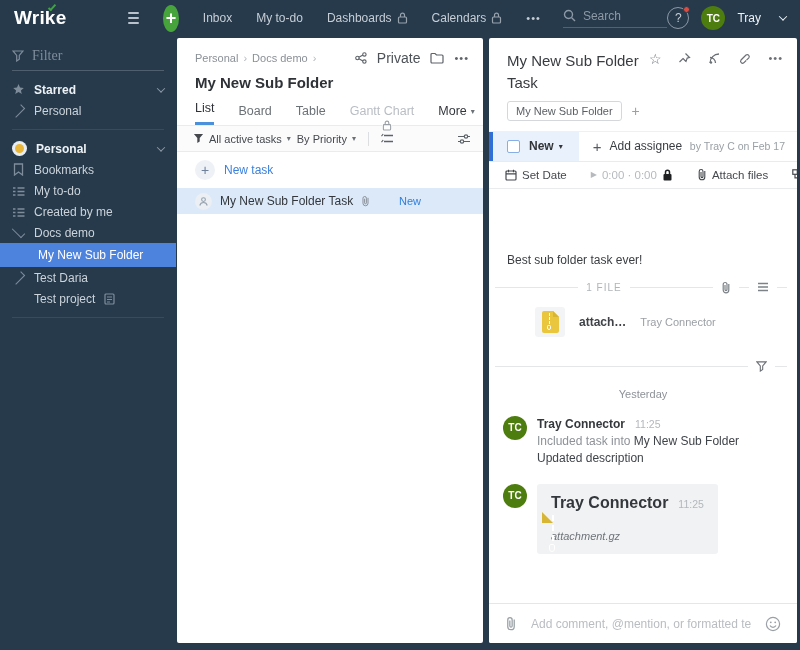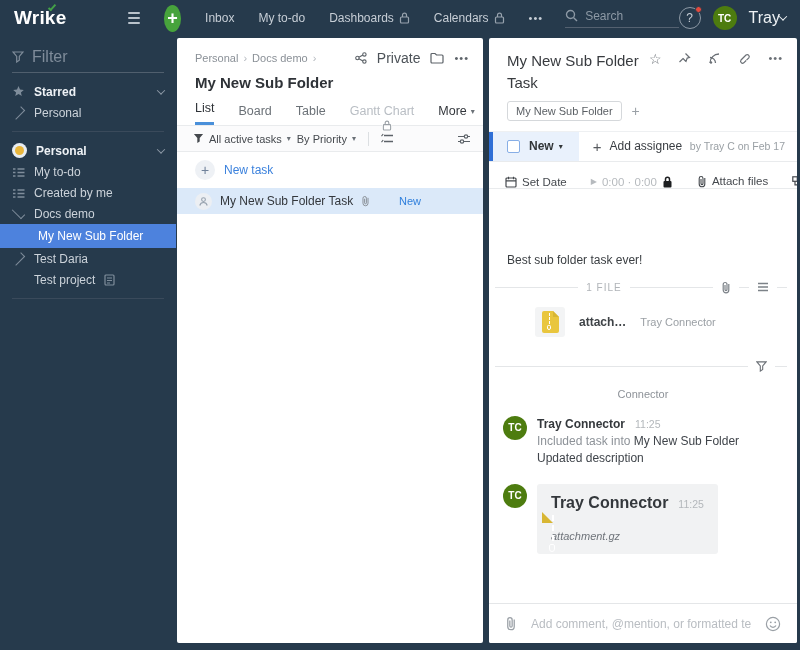--- a/index.html
+++ b/index.html
@@ -22,29 +22,29 @@
   .nav-item{display:flex;align-items:center;gap:5px;color:#c7ced6;cursor:pointer;white-space:nowrap;}
   .lock-sm{color:#97a2ad;display:inline-flex;}
   .dots{letter-spacing:1px;color:#c7ced6;font-size:11px;cursor:pointer;}
   .search{display:flex;align-items:center;gap:7px;margin-left:22px;width:178px;border-bottom:1px solid #546170;padding-bottom:4px;}
   .search input{background:transparent;border:0;outline:none;color:#fdba74;font-size:12px;width:100%;font-family:inherit;}
   .search input::placeholder{color:#8d99a5;}
   .right-cluster{margin-left:auto;display:flex;align-items:center;gap:12px;}
   .help{width:22px;height:22px;border-radius:50%;border:1px solid #8d99a5;color:#c7ced6;font-size:12px;display:flex;align-items:center;justify-content:center;position:relative;}
   .help .dot{position:absolute;top:-2px;right:-2px;width:7px;height:7px;border-radius:50%;background:#e2493d;border:1px solid #263a4c;}
   .avatar{width:24px;height:24px;border-radius:50%;background:#4d7c0f;color:#fff;font-size:10px;font-weight:bold;display:flex;align-items:center;justify-content:center;}
-  .username{color:#eef2f5;font-size:16px;display:flex;align-items:center;gap:0;}
+  .username{color:#eef2f5;font-size:12px;display:flex;align-items:center;gap:19px;}
   .chev{display:inline-block;width:6px;height:6px;border-right:1.5px solid currentColor;border-bottom:1.5px solid currentColor;}
   .chev.down{transform:rotate(45deg) translate(-1px,-1px);}
   .chev.right{transform:rotate(-45deg);}
 
   
   .sidebar{position:absolute;left:0;top:38px;width:176px;bottom:0;background:#263a4c;color:#ccd3da;font-size:12px;}
   .sb-filter{display:flex;align-items:center;gap:8px;margin:10px 12px 0 12px;border-bottom:1px solid #505f6e;padding-bottom:6px;color:#8e9aa7;}
-  .sb-filter input{background:transparent;border:0;outline:none;width:100%;font-size:16px;color:#bef264;font-family:Liberation Sans, sans-serif;}
+  .sb-filter input{background:transparent;border:0;outline:none;width:100%;font-size:14px;color:#bef264;font-family:Liberation Serif, serif;}
   .sb-filter input::placeholder{color:#7f8c9a;}
   .sb-row{height:21px;display:flex;align-items:center;padding:0 12px;gap:9px;cursor:pointer;white-space:nowrap;}
   .sb-ico{width:13px;display:flex;justify-content:center;align-items:center;color:#7f8d9b;flex:none;}
   .sb-label{color:#ccd3da;}
   .sb-bold{font-weight:bold;color:#eef2f6;}
   .sb-caret{margin-left:auto;color:#8e9aa7;}
   .sb-divider{height:1px;background:#3a4a5b;margin:8px 12px;}
   .sb-sel{background:#4d82dd;height:24px;}
   .sb-sel .sb-label{color:#fff;padding-left:26px;}
   .space-av{width:15px;height:15px;border-radius:50%;background:#e8edf2;display:flex;align-items:center;justify-content:center;flex:none;}
@@ -92,21 +92,21 @@
   .tag{border:1px solid #d5d8db;border-radius:3px;font-size:11px;color:#5a5f64;padding:3px 8px;cursor:pointer;}
   .tag-plus{color:#9aa0a6;font-size:14px;cursor:pointer;}
   .status-row{position:relative;height:30px;display:flex;align-items:center;border-top:1px solid #eef0f2;}
   .status-bar{position:absolute;left:0;top:0;bottom:0;width:4px;background:#2f6fd6;}
   .status-left{height:100%;background:#e9f1fc;display:flex;align-items:center;gap:9px;padding:0 16px 0 14px;margin-left:4px;cursor:pointer;}
   .checkbox{width:13px;height:13px;background:#fff;border:1.5px solid #87aee6;border-radius:2px;}
   .status-name{font-size:12px;font-weight:bold;color:#323639;display:flex;align-items:center;gap:5px;}
   .add-assignee{display:flex;align-items:center;gap:8px;font-size:12px;color:#393d42;padding-left:14px;cursor:pointer;}
   .add-assignee .plus{font-size:15px;color:#56595e;}
   .byline{margin-left:auto;font-size:10.5px;color:#9aa0a5;padding-right:12px;white-space:nowrap;}
-  .dt-toolbar{border-top:1px solid #e9ebed;border-bottom:1px solid #e9ebed;height:28px;display:flex;align-items:flex-end;gap:7px;padding:0 0 0 16px;font-size:11.5px;color:#45494e;white-space:nowrap;overflow:hidden;}
+  .dt-toolbar{border-top:1px solid #e9ebed;border-bottom:1px solid #e9ebed;height:28px;display:flex;align-items:center;gap:7px;padding:0 0 0 16px;font-size:11.5px;color:#45494e;white-space:nowrap;overflow:hidden;}
   .dt-toolbar .muted{color:#b6babe;}
   .play-glyph{font-size:8px;color:#b6babe;}
   .lock-black{color:#1d1f21;display:flex;}
   .gap18{width:10px;flex:none;}
   .description{padding:64px 18px 0 18px;font-size:12px;color:#3a3e42;}
   .file-divider{display:flex;align-items:center;gap:8px;padding:14px 10px 0 6px;color:#b0b4b8;}
   .file-divider .ln{height:1px;background:#e4e6e8;flex:1;}
   .file-divider .ln-s{height:1px;background:#e4e6e8;width:10px;}
   .file-divider .cap{font-size:10px;letter-spacing:1px;color:#b0b4b8;}
   .file-divider .fic{color:#7c8288;display:flex;cursor:pointer;}
@@ -236,20 +236,28 @@
     <div class="sb-divider"></div>
     <div class="sb-row">
       <span class="space-av">
           <i></i>
         </span>
       <span class="sb-label sb-bold">Personal</span>
       <span class="sb-caret chev down"></span>
     </div>
     <div class="sb-row">
       <span class="sb-ico">
+          <svg width="11" height="13" viewBox="0 0 11 13">
+            <path d="M1.5 1 h8 v11 l-4-3 -4 3 Z" fill="none" stroke="#7f8d9b" stroke-width="1.3"></path>
+          </svg>
+        </span>
+      <span class="sb-label">Bookmarks</span>
+    </div>
+    <div class="sb-row">
+      <span class="sb-ico">
           <svg width="13" height="12" viewBox="0 0 13 12">
             <path d="M1 3 h2.5 M5.5 3 h7 M1 6.5 h2.5 M5.5 6.5 h7 M1 10 h2.5 M5.5 10 h7" stroke="#7f8d9b" stroke-width="1.3"></path>
           </svg>
         </span>
       <span class="sb-label">My to-do</span>
     </div>
     <div class="sb-row">
       <span class="sb-ico">
           <svg width="13" height="12" viewBox="0 0 13 12">
             <path d="M1 3 h2.5 M5.5 3 h7 M1 6.5 h2.5 M5.5 6.5 h7 M1 10 h2.5 M5.5 10 h7" stroke="#7f8d9b" stroke-width="1.3"></path>
@@ -483,21 +491,21 @@
     </div>
     <div class="act-divider">
       <span class="ln"></span>
       <span class="fic">
           <svg width="11" height="11" viewBox="0 0 12 12">
             <path d="M1 1 h10 L7.3 5.4 V9.2 L4.7 11 V5.4 Z" fill="none" stroke="#6b7076" stroke-width="1.2"></path>
           </svg>
         </span>
       <span class="ln-s"></span>
     </div>
-    <div class="day-label">Connector</div>
+    <div class="day-label">Yesterday</div>
 
     <div class="entry">
       <span class="avatar">TC</span>
       <div class="entry-body">
         <div class="entry-namerow">
           <span class="entry-name">Tray Connector</span>
           <span class="entry-time">11:25</span>
         </div>
         <div><span class="txt-muted">Included task into </span><span>My New Sub Folder</span></div>
         <div>Updated description</div>

